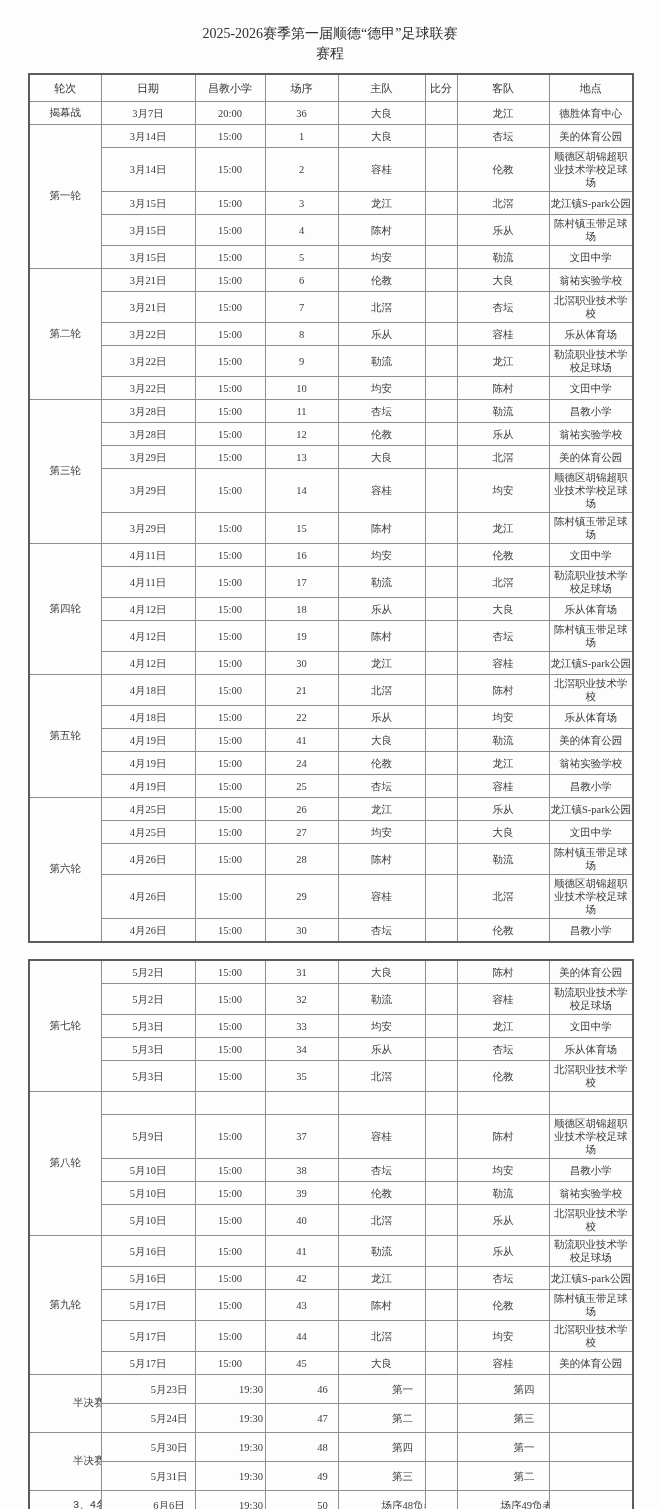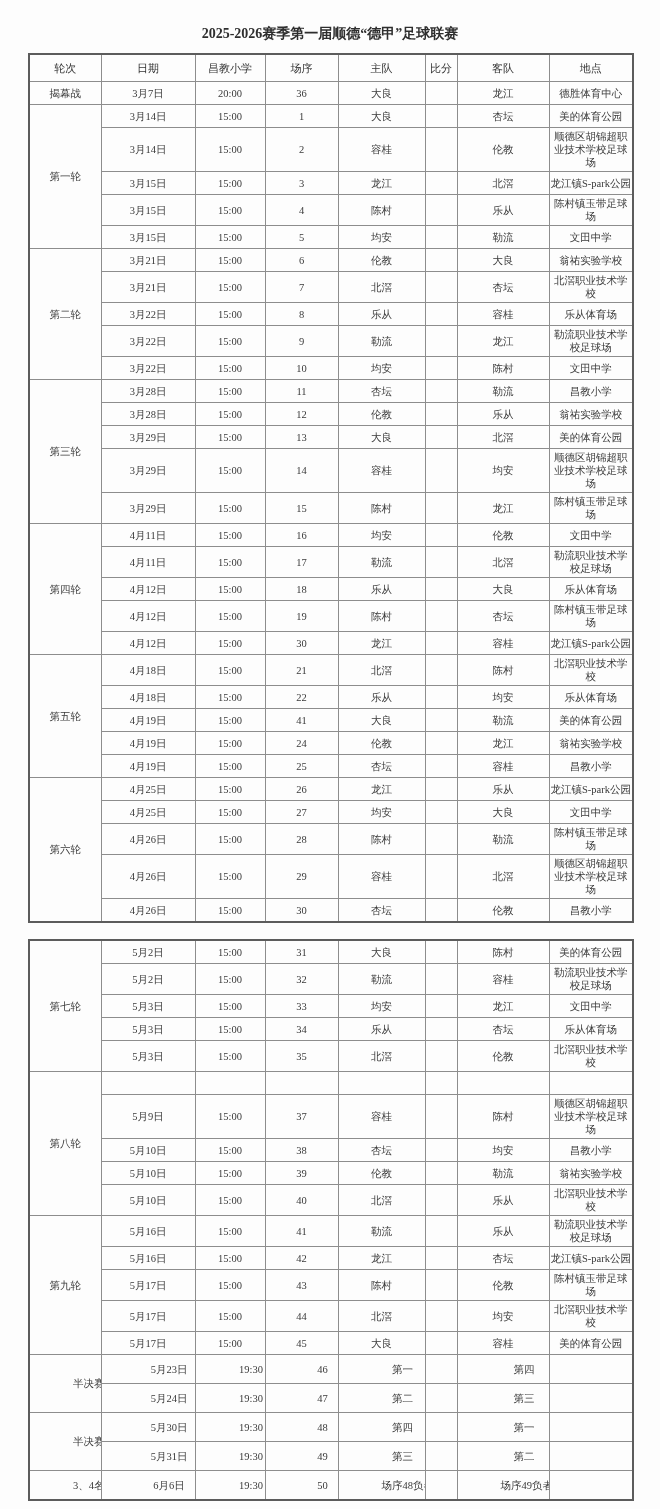--- a/index.html
+++ b/index.html
@@ -8,21 +8,21 @@
     width: 660px;
     height: 1509px;
     background: #fdfdfd;
     overflow: hidden;
     font-family: "Liberation Serif", "DejaVu Serif", serif;
     color: #3a3a3a;
   }
   .page { padding: 24px 28px 0 28px; }
   .title-block {
     text-align: center;
-    font-weight: bold;
+    font-weight: normal;
     font-size: 14px;
     line-height: 20px;
     color: #2e2e2e;
     margin-bottom: 9px;
   }
   table.sched {
     width: 604px;
     border-collapse: collapse;
     table-layout: fixed;
     border: 2px solid #5c5c5c;
@@ -37,33 +37,34 @@
     padding: 2px 1px;
     height: 18px;
     overflow: hidden;
   }
   table.sched th {
     font-weight: normal;
     font-size: 11px;
     height: 22px;
     color: #333;
   }
-  td.round { white-space: nowrap; font-size: 10px; }
+  td.round { white-space: nowrap; font-size: 10px; font-family: Liberation Mono, monospace; }
   td.nowrap { white-space: nowrap; }
   td.venue { font-size: 9.5px; line-height: 13px; }
   tr.tall td { height: 24px; padding-left: 43px; }
   .table-gap { height: 16px; }
 </style>
 </head>
 <body>
 
 <div class="page">
 
   <div class="title-block">
     <div>2025-2026赛季第一届顺德“德甲”足球联赛</div>
+    <div>赛程</div>
   </div>
 
   <table class="sched">
     <colgroup>
       <col style="width:72px">
         <col style="width:94px">
         <col style="width:70px">
         <col style="width:73px">
       <col style="width:87px">
         <col style="width:32px">

